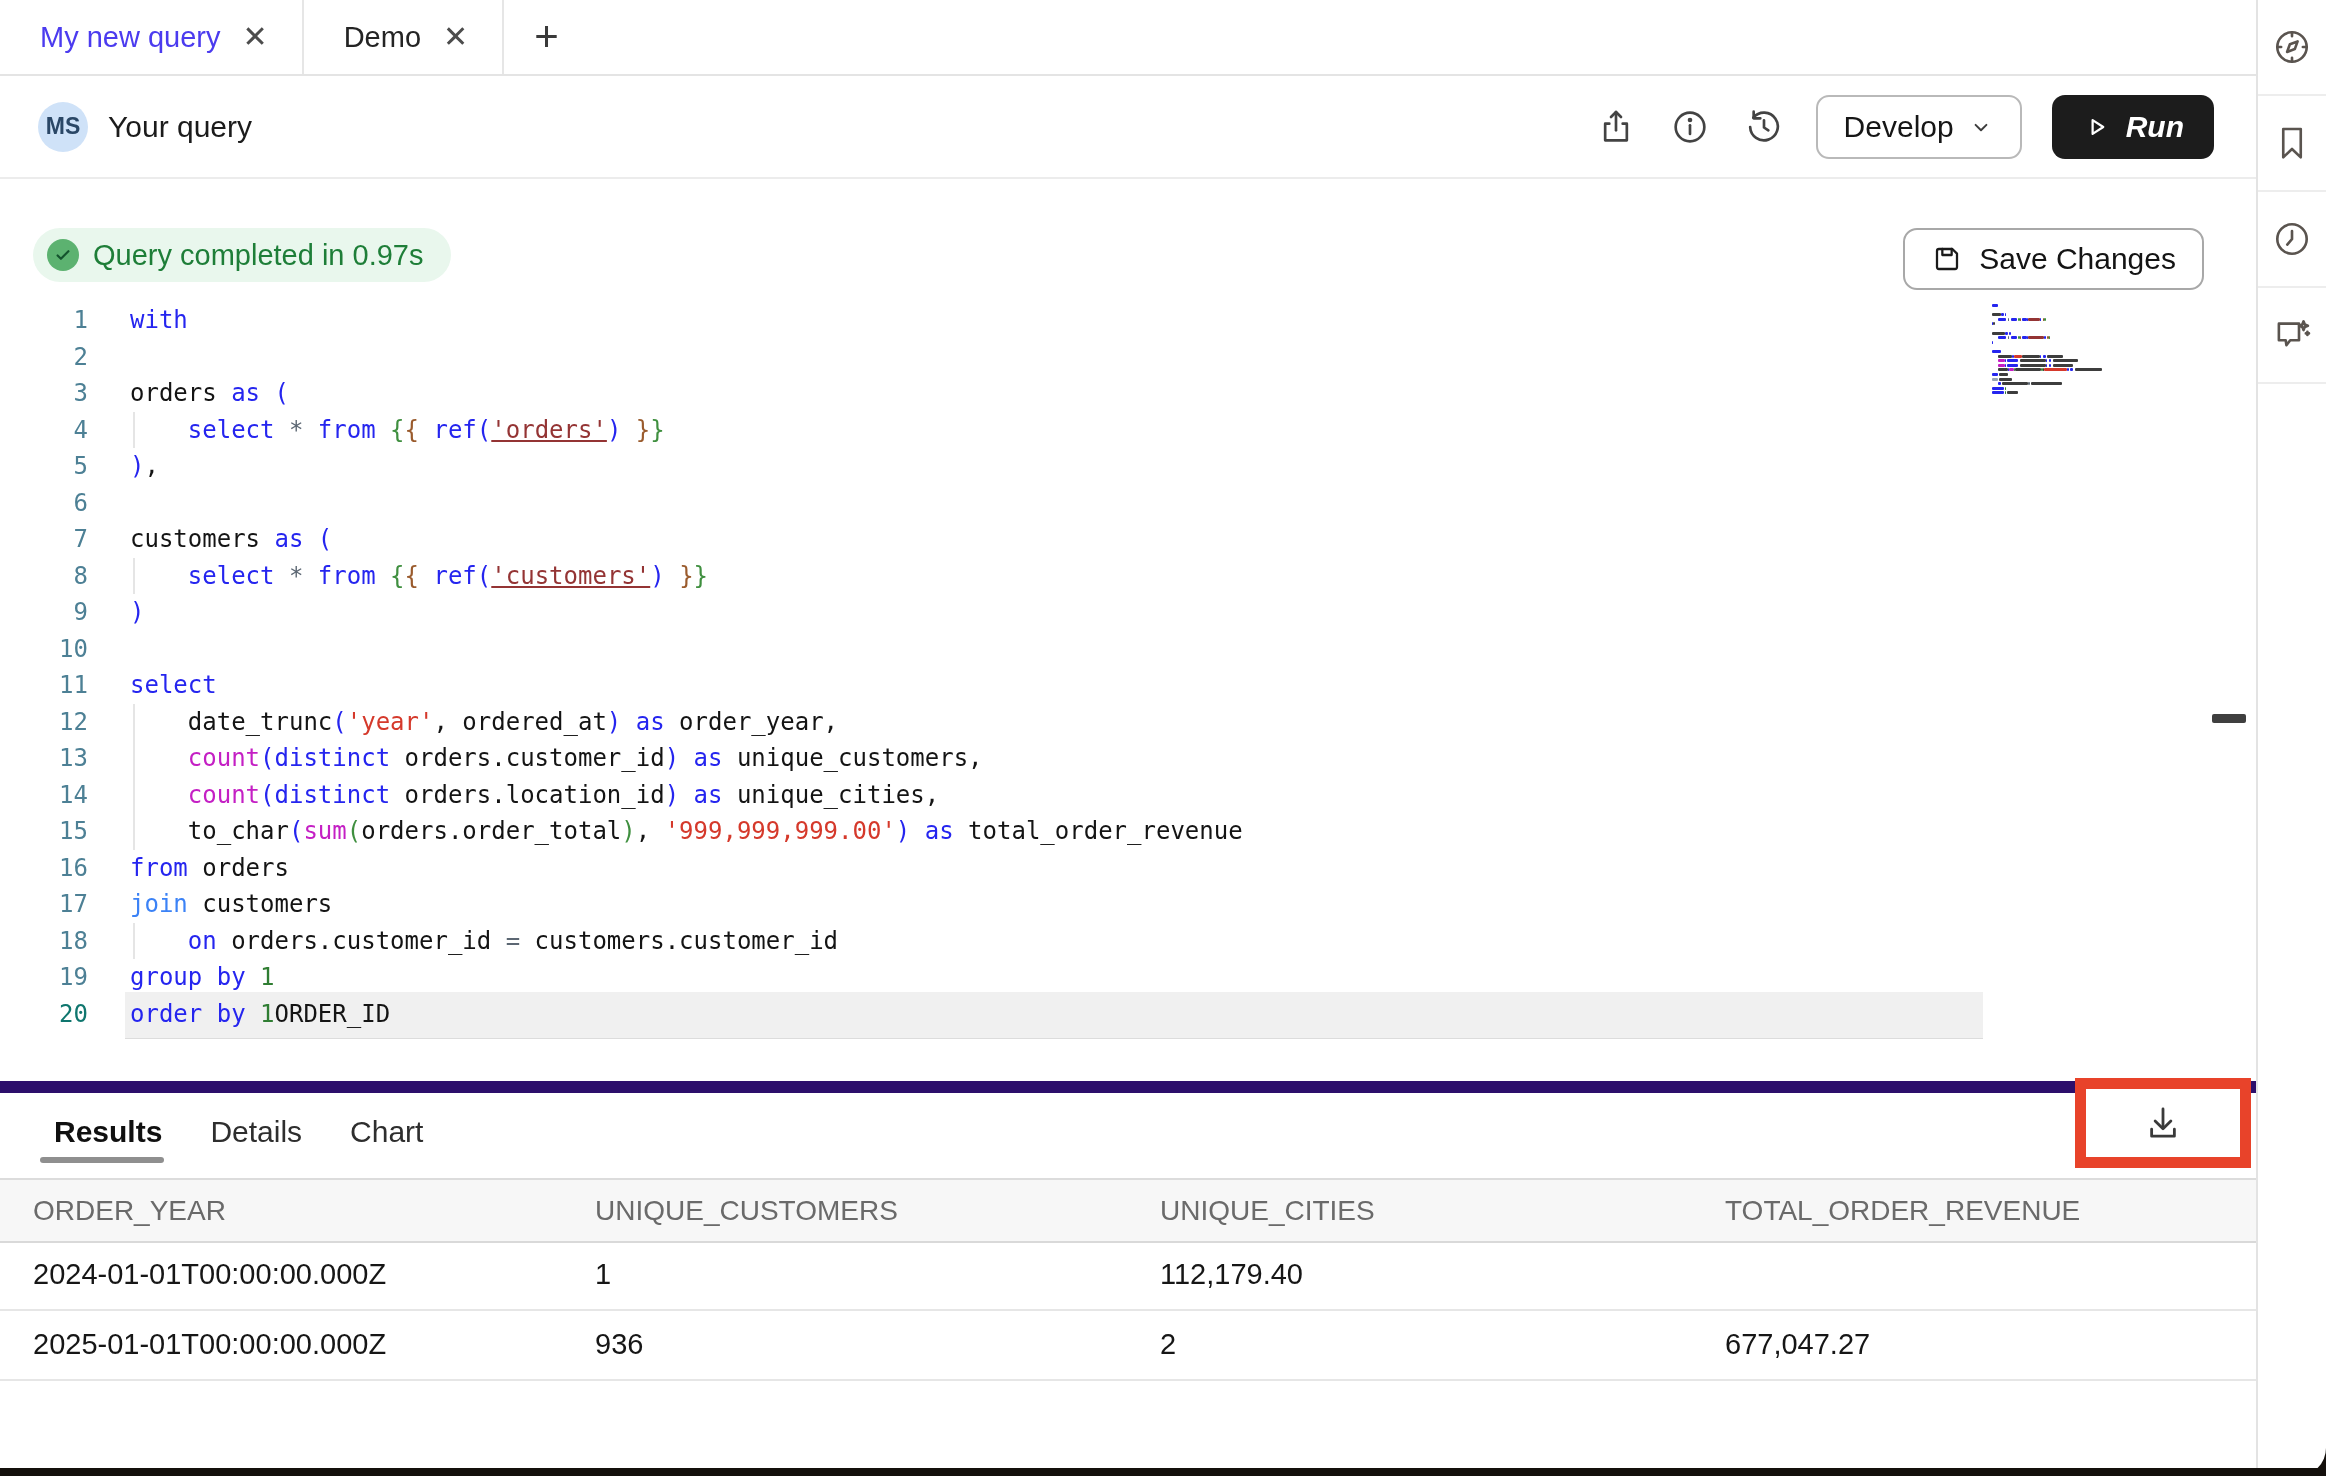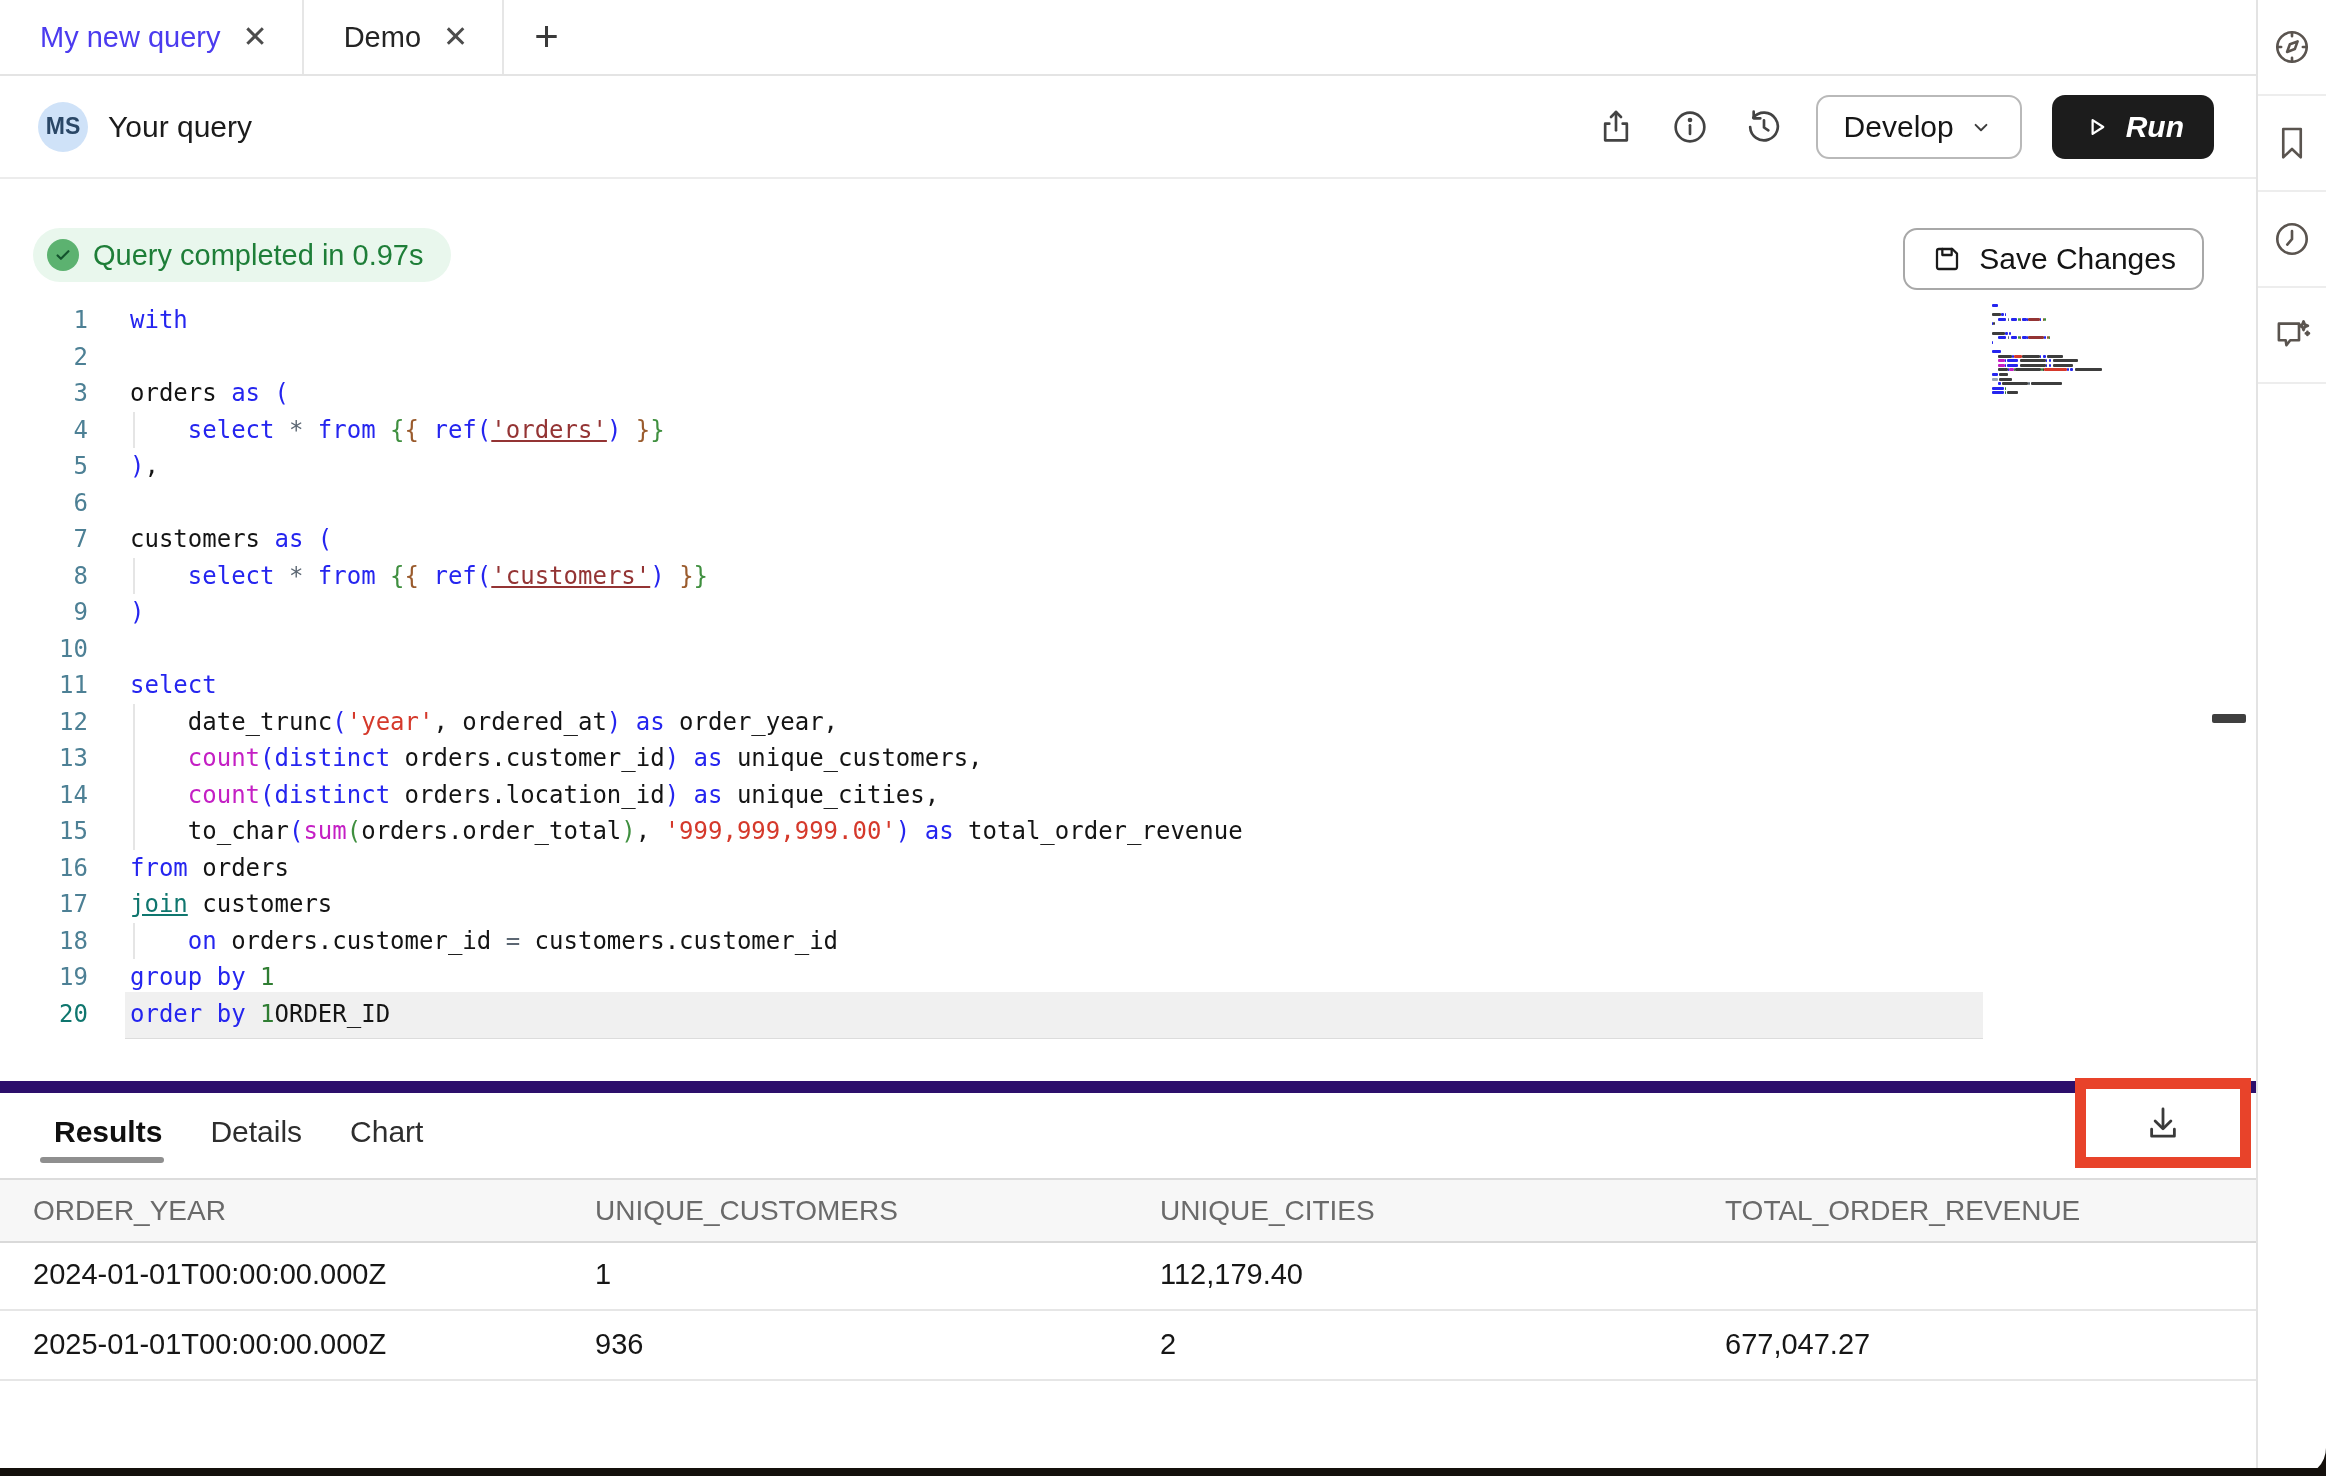--- a/index.html
+++ b/index.html
@@ -34,21 +34,21 @@
   .code-line{position:relative;display:flex;height:36.5px;line-height:36.5px;white-space:pre;}
   .gutter{width:88px;text-align:right;color:#4d8095;flex:none;}
   .code-line.active .gutter{color:#0f766e;}
   .line-content{position:relative;margin-left:42px;z-index:1;}
   .code-line.indented .line-content::before{content:"";position:absolute;left:3px;top:0;bottom:0;width:2px;background:#e5e5e5;}
   .code-line.active .band{position:absolute;left:125px;width:1858px;top:-4px;bottom:-7px;background:#f0f0f0;
       border-bottom:1px solid #dcdcdc;z-index:0;}
   .tok-kw{color:#2525ef;} .tok-id{color:#141414;} .tok-fn{color:#c41fc4;} .tok-str{color:#d5392b;}
   .tok-ref{color:#943434;text-decoration:underline;} .tok-brg{color:#3f8f3f;} .tok-brb{color:#9a5b2d;}
   .tok-par{color:#2525ef;} .tok-par2{color:#3f8f3f;} .tok-num{color:#2f7d32;}
-  .tok-kwlight{color:#0f766e;text-decoration:underline;} .tok-op{color:#5c6773;}
+  .tok-kwlight{color:#3b82f6;} .tok-op{color:#5c6773;}
   .minimap{position:absolute;left:1988px;top:89px;width:142px;height:110px;}
   .minimap div{position:absolute;height:3px;border-radius:1px;}
   .scroll-dash{position:absolute;left:2212px;top:503px;width:34px;height:9px;background:#3f3f3f;border-radius:2px;}
   
   .divider-bar{position:absolute;left:0;top:1081px;right:0;height:12px;background:#2c0e6b;z-index:1;}
   
   .panel{position:absolute;left:0;top:1093px;right:0;height:375px;background:#fff;}
   .panel-tabs{position:absolute;left:54px;top:22px;display:flex;gap:48px;font-size:30px;color:#2e2e2e;}
   .panel-tab.active{font-weight:bold;color:#101010;}
   .tab-underline{position:absolute;left:40px;top:64px;width:124px;height:6px;background:#8f8f8f;border-radius:3px;}

